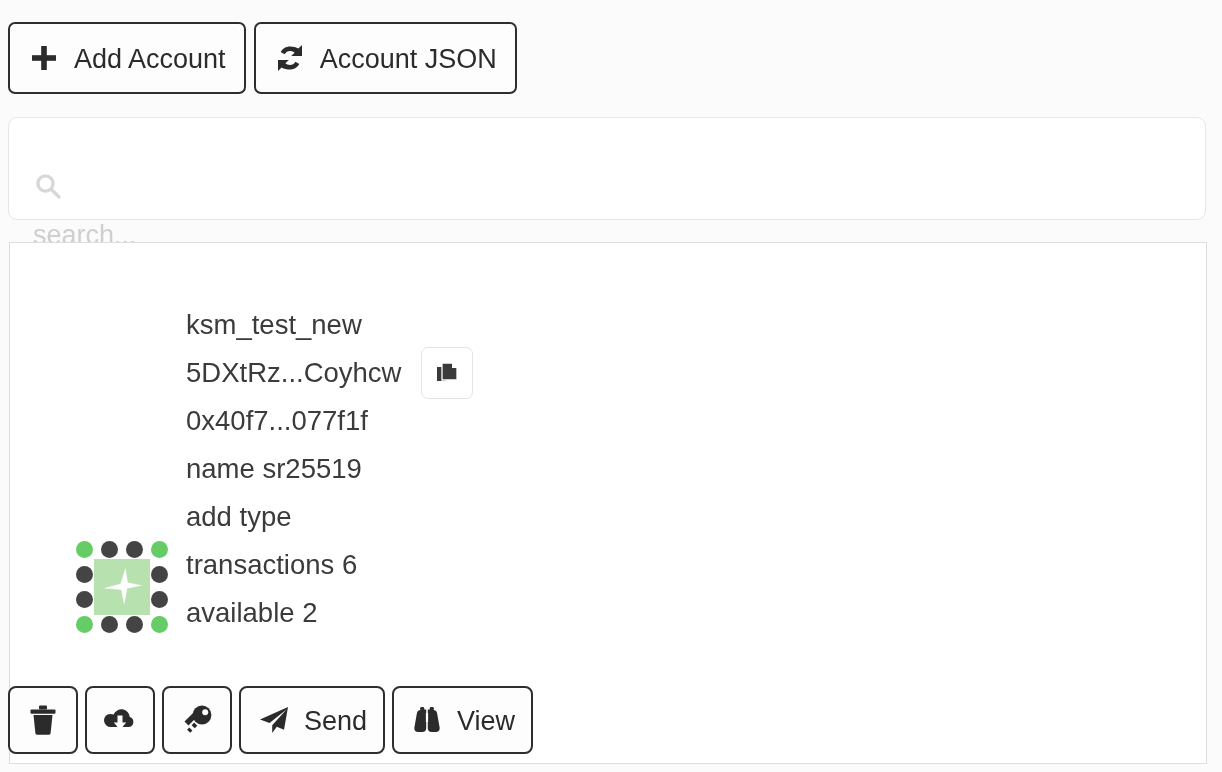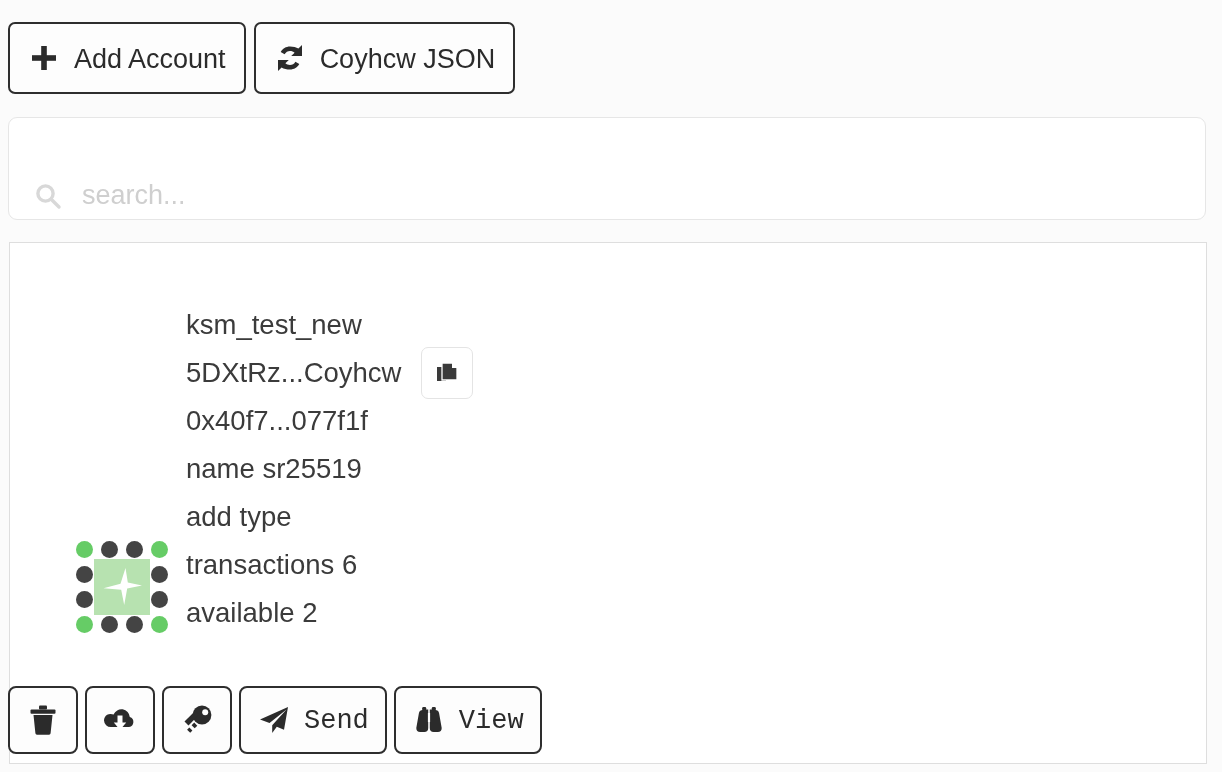--- a/index.html
+++ b/index.html
@@ -76,23 +76,24 @@
     font-size: 20.5px;
     font-weight: bold;
     color: #2b2b2b;
     letter-spacing: 0.1px;
   }
   .search-row {
     position: absolute;
     left: 24px;
     top: 53px;
     display: flex;
-    align-items: flex-end;
+    align-items: flex-start;
     gap: 19px;
     height: 40px;
+    flex-direction: column;
   }
   .search-icon {
     width: 30px;
     height: 30px;
     display: inline-flex;
     align-items: center;
     justify-content: center;
     flex: 0 0 auto;
   }
   .search-input {
@@ -224,21 +225,21 @@
   }
   .abtn.icon-only { padding: 0; width: 70px; }
   .abtn .glyph {
     display: inline-flex;
     align-items: center;
     justify-content: center;
     width: 34px;
     height: 34px;
     flex: 0 0 auto;
   }
-  .abtn .label { position: relative; top: 1px; font-family: Liberation Mono, monospace; }
+  .abtn .label { position: relative; top: 1px; }
 
   svg { display: block; }
 </style>
 </head>
 <body>
 
 <div class="page">
 
   <div class="toolbar">
 
@@ -252,21 +253,21 @@
       <span class="label">Add Account</span>
     </button>
 
     <button class="tbtn">
       <span class="glyph">
         <svg width="32" height="32" viewBox="0 0 32 32">
           <path d="M16 4.5c-4.0 0-7.5 2.2-9.3 5.5l3.9 2.3C11.8 10.2 13.8 9 16 9c1.8 0 3.4 0.6 4.6 1.7l-3.4 3.4H28V3l-3.6 3.6C22.2 5.3 19.2 4.5 16 4.5z" fill="#2b2b2b"></path>
           <path d="M16 27.5c4.0 0 7.5-2.2 9.3-5.5l-3.9-2.3C20.2 21.8 18.2 23 16 23c-1.8 0-3.4-0.6-4.6-1.7l3.4-3.4H4V29l3.6-3.6C9.8 26.7 12.8 27.5 16 27.5z" fill="#2b2b2b"></path>
         </svg>
       </span>
-      <span class="label">Coyhcw JSON</span>
+      <span class="label">Account JSON</span>
     </button>
 
   </div>
 
   <div class="filter-panel">
     <div class="search-row">
       <span class="search-icon">
         <svg width="30" height="30" viewBox="0 0 30 30">
           <circle cx="12.5" cy="12.5" r="7.6" fill="none" stroke="#d8d8d8" stroke-width="3.4"></circle>
           <line x1="18.2" y1="18.2" x2="26" y2="26" stroke="#d8d8d8" stroke-width="3.4" stroke-linecap="round"></line>

